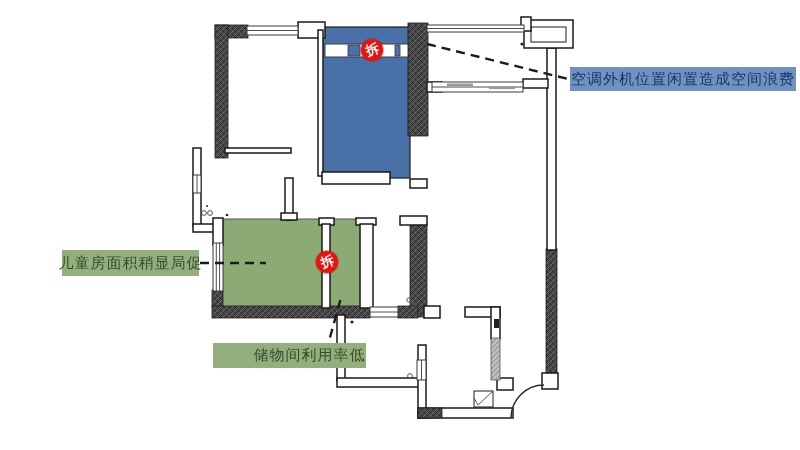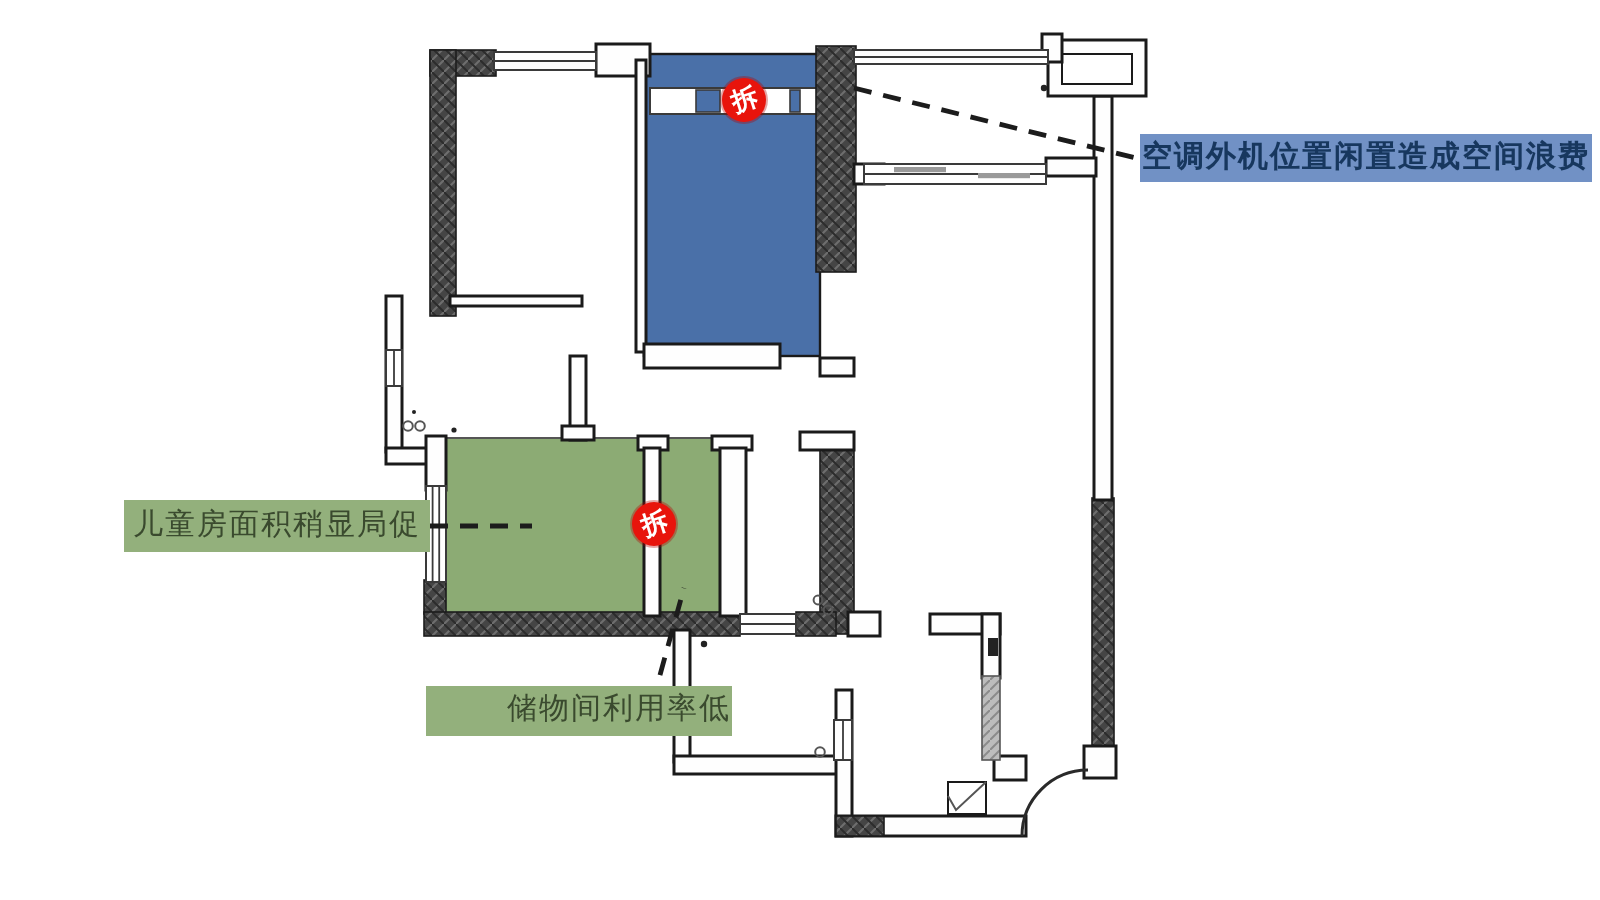--- a/index.html
+++ b/index.html
@@ -19,21 +19,21 @@
   .sash{fill:#9a9a9a;}
   .lead{stroke:#1c1c1c;stroke-width:2.4;stroke-dasharray:9 6;fill:none;}
   .arc{stroke:#2a2a2a;stroke-width:1.5;fill:none;}
   .sym{stroke:#555;fill:none;stroke-width:1;}
   .dot{fill:#222;}
   .edge{stroke:#555;stroke-width:1;fill:none;}
 
   
   .ann{position:absolute;display:flex;align-items:center;justify-content:center;
        font-size:15px;letter-spacing:1px;white-space:nowrap;line-height:1;}
-  .ann.blue{background:var(--label-blue-bg);color:var(--label-blue-ink);font-weight:700;}
+  .ann.blue{background:var(--label-blue-bg);color:var(--label-blue-ink);font-weight:400;}
   .ann.green{background:var(--label-green-bg);color:var(--label-green-ink);}
 
   
   .badge{position:absolute;width:22px;height:22px;border-radius:50%;
          background:var(--badge-red);color:#fff;display:flex;align-items:center;
          justify-content:center;font-size:13px;font-weight:700;
          box-shadow:0 0 0 1px rgba(180,0,0,.35);}
   .badge span{transform:rotate(-18deg);display:block;}
 </style>
 </head>
@@ -178,15 +178,15 @@
   </svg>
 
   <div class="badge" style="left:361px;top:39px;">
     <span>拆</span>
   </div>
   <div class="badge" style="left:316px;top:251px;">
     <span>拆</span>
   </div>
 
   <div class="ann blue" style="left:570px;top:67px;width:226px;height:24px;">空调外机位置闲置造成空间浪费</div>
-  <div class="ann green" style="left:62px;top:250px;width:153px;height:26px;">儿童房面积稍显局促</div>
+  <div class="ann green" style="left:62px;top:250px;width:137px;height:26px;">儿童房面积稍显局促</div>
   <div class="ann green" style="left:213px;top:343px;width:113px;height:25px;padding-left:40px;">储物间利用率低</div>
 </div>
 
 </body></html>

